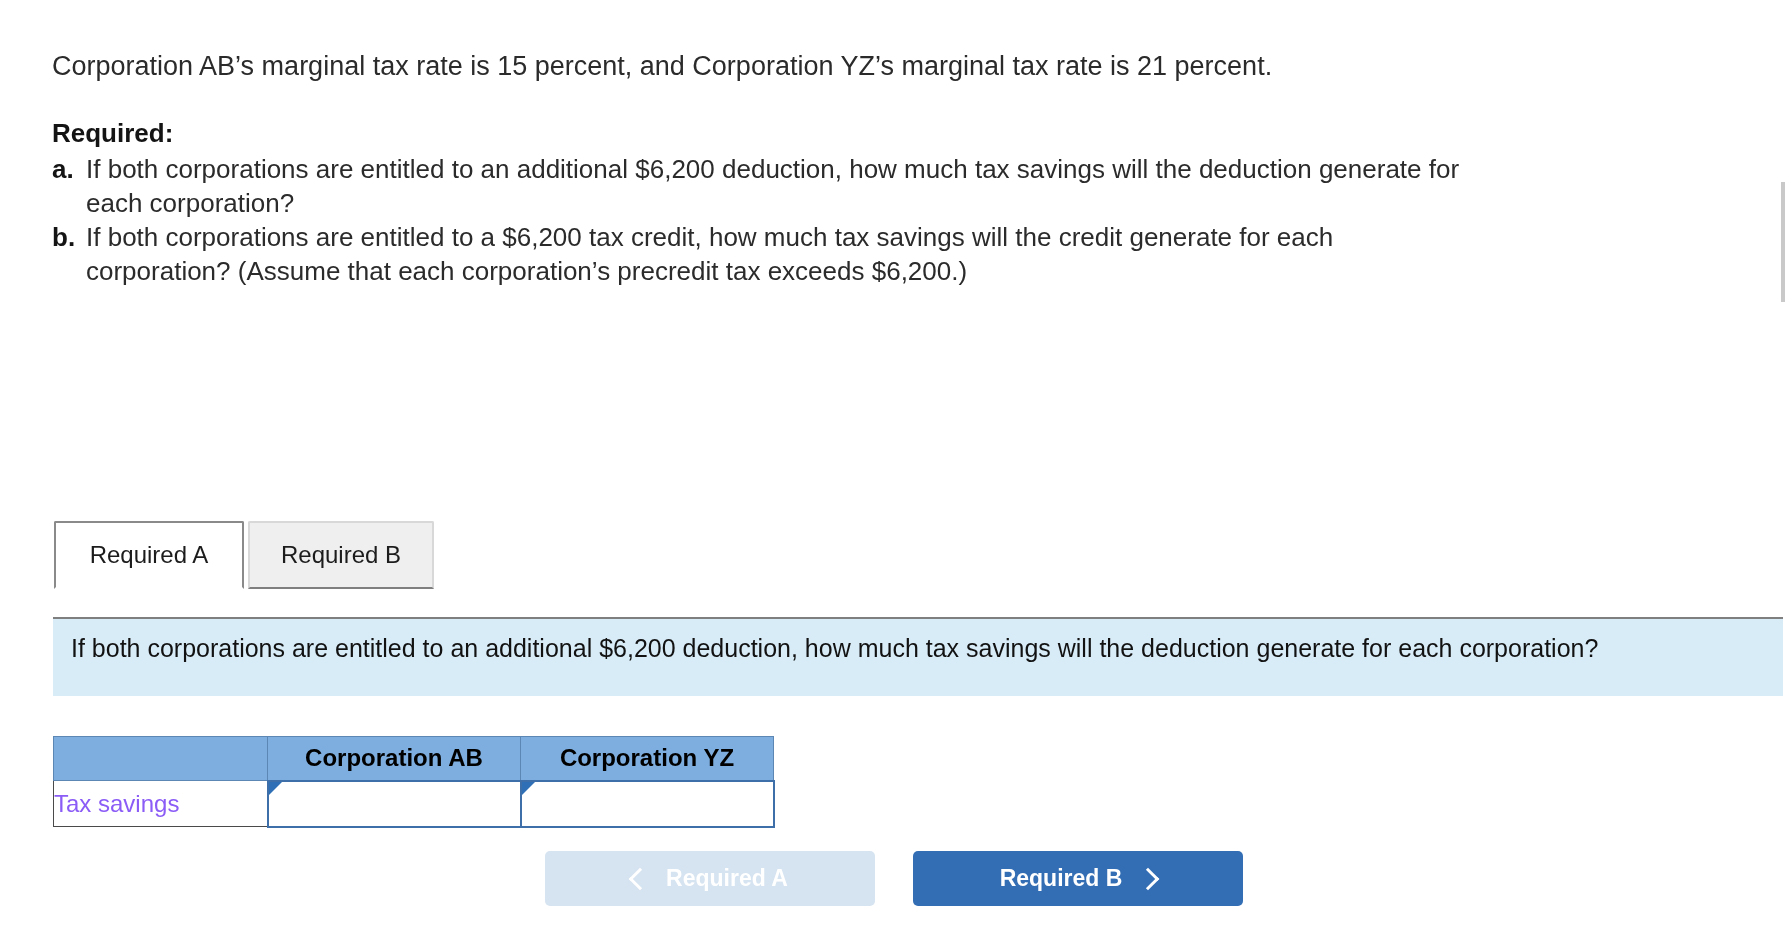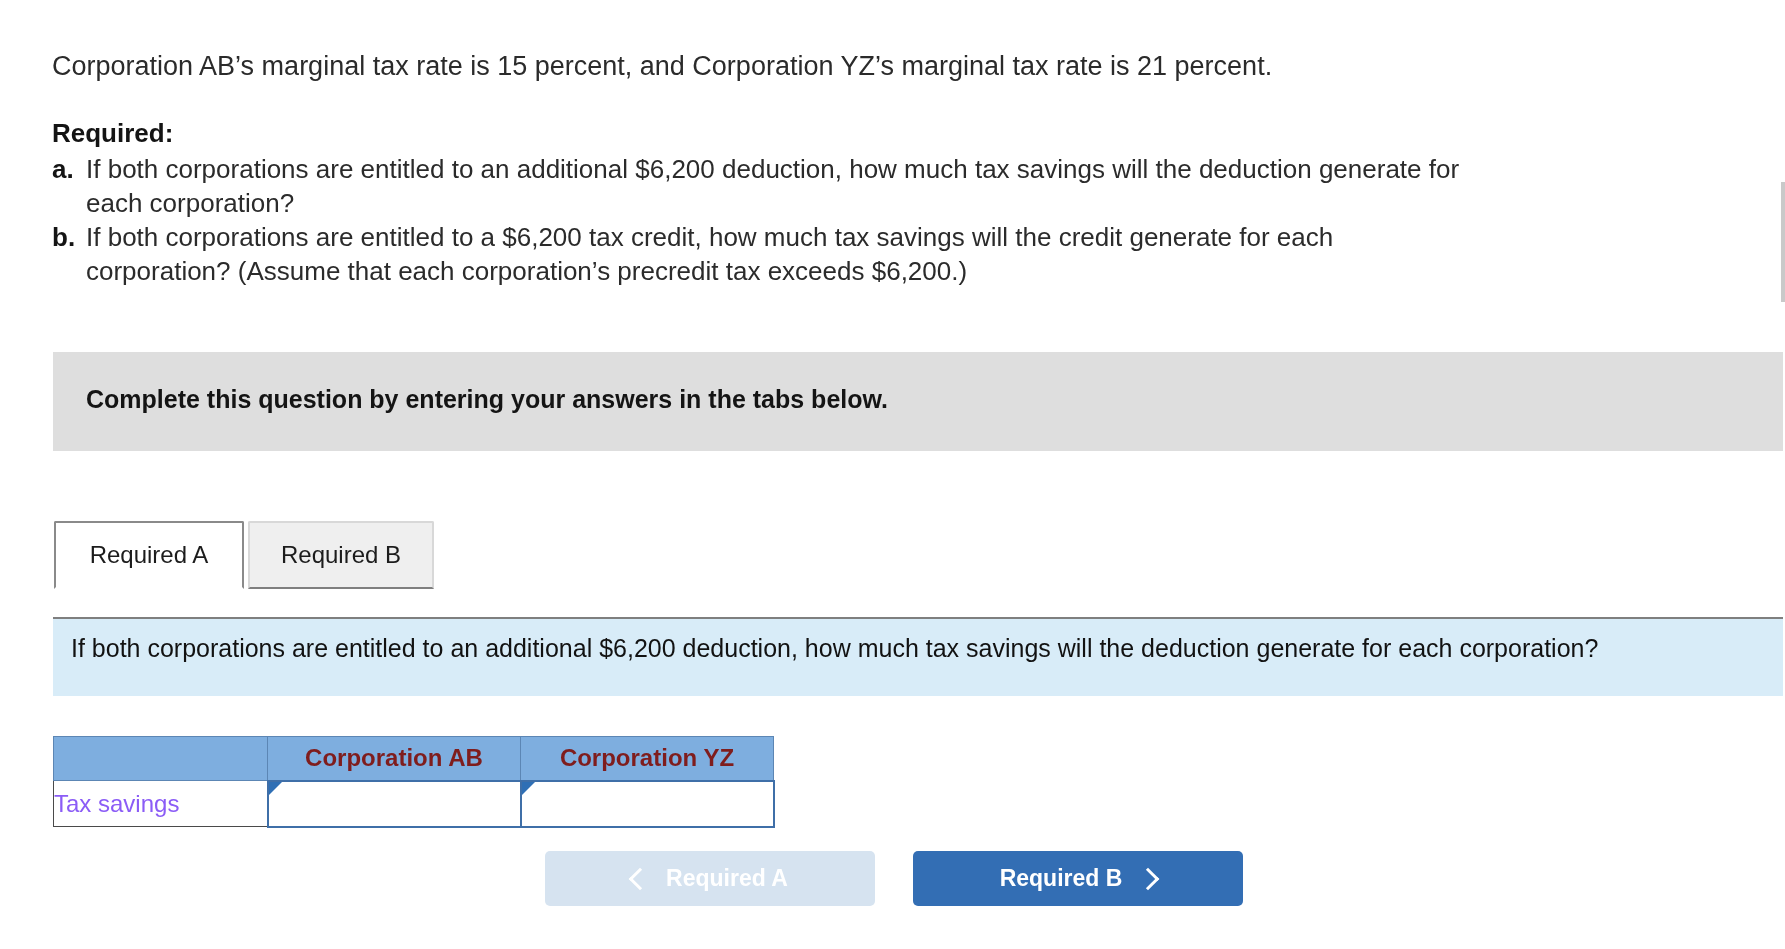--- a/index.html
+++ b/index.html
@@ -172,21 +172,21 @@
     background: #7eaedf;
     border: 1px solid #5c86b4;
   }
   .th-col {
     width: 253px;
     height: 44px;
     background: #7eaedf;
     border: 1px solid #5c86b4;
     font-size: 24px;
     font-weight: bold;
-    color: #7f1d1d;
+    color: #000000;
     text-align: center;
     vertical-align: middle;
   }
   .td-label {
     width: 214px;
     height: 46px;
     border: 1px solid #4a4a4a;
     background: #ffffff;
     font-size: 24px;
     color: #8b5cf6;
@@ -296,23 +296,20 @@
       <span class="req-marker">b.</span>
       <span class="req-text">
         <span class="line">If both corporations are entitled to a $6,200 tax credit, how much tax savings will the credit generate for each</span>
         <span class="line">corporation? (Assume that each corporation’s precredit tax exceeds $6,200.)</span>
       </span>
     </div>
   </div>
 
   <div class="scroll-hint"></div>
 
-  <div class="instruction-banner">
-    <div class="txt">Complete this question by entering your answers in the tabs below.</div>
-  </div>
 
   <div class="tabs">
     <div class="tab active">
       <span>Required A</span>
     </div>
     <div class="tab inactive">
       <span>Required B</span>
     </div>
   </div>
 

